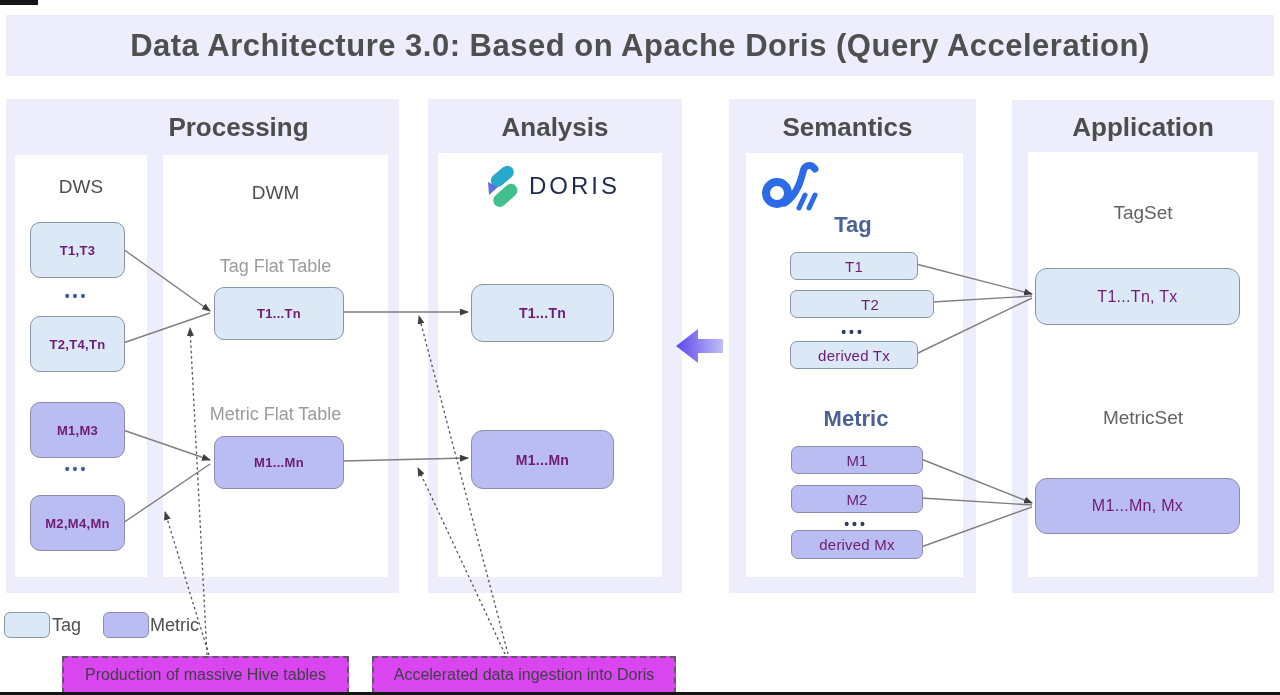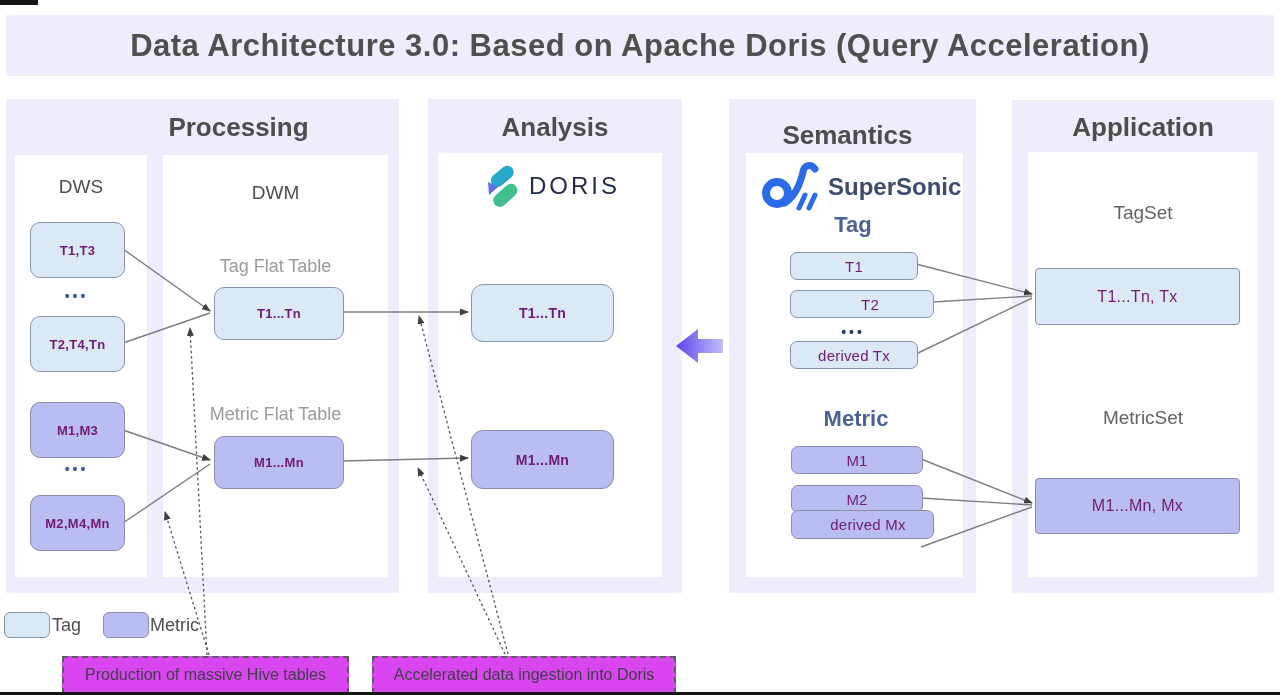--- a/index.html
+++ b/index.html
@@ -10,21 +10,21 @@
   .hdr{position:absolute;text-align:center;font-size:26px;font-weight:bold;color:#4d4d4d;z-index:2;}
   .titlebar{position:absolute;left:6px;top:15px;width:1268px;height:61px;background:#ededfb;
             display:flex;align-items:center;justify-content:center;font-size:31px;font-weight:bold;
             color:#4f4f4f;letter-spacing:.5px;z-index:2;}
   .node{position:absolute;display:flex;align-items:center;justify-content:center;border-radius:10px;
         font-weight:bold;font-size:13px;color:#701a75;z-index:2;letter-spacing:.3px;}
   .tagfill{background:#dbe8f6;border:1.5px solid #8795a8;}
   .metfill{background:#babdf2;border:1.5px solid #8c8cab;}
   .slab{font-size:15px;font-weight:normal;border-radius:7px;letter-spacing:.2px;}
   .bignode{border-radius:12px;font-size:14px;}
-  .appnode{border-radius:4px;font-size:16px;font-weight:normal;}
+  .appnode{border-radius:12px;font-size:16px;font-weight:normal;}
   .dots{position:absolute;color:#3e5f96;font-size:14px;font-weight:bold;letter-spacing:3px;
         text-align:center;z-index:2;}
   .sdots{color:#2e3f5c;}
   .glabel{position:absolute;text-align:center;color:#9a9aa0;font-size:18px;z-index:2;}
   .dlabel{position:absolute;text-align:center;color:#4f4f4f;font-size:19px;z-index:2;}
   .slabel{position:absolute;text-align:center;color:#4a6295;font-size:22px;font-weight:bold;z-index:2;}
   .setlabel{position:absolute;text-align:center;color:#62626a;font-size:19px;z-index:2;}
   .annot{position:absolute;border:2px dashed #5a5a60;display:flex;align-items:center;justify-content:center;
          font-size:16px;color:#3f3f46;background:#d946ef;z-index:2;}
   .legend-swatch{position:absolute;width:44px;height:24px;border-radius:6px;z-index:2;}
@@ -52,21 +52,21 @@
   <div class="panel" style="left:1012px;top:100px;width:262px;height:493px;"></div>
 
   <div class="inner" style="left:15px;top:155px;width:132px;height:422px;"></div>
   <div class="inner" style="left:163px;top:155px;width:225px;height:422px;"></div>
   <div class="inner" style="left:438px;top:153px;width:224px;height:424px;"></div>
   <div class="inner" style="left:746px;top:153px;width:217px;height:424px;"></div>
   <div class="inner" style="left:1028px;top:152px;width:230px;height:425px;"></div>
 
   <div class="hdr" style="left:6px;top:112px;width:393px;padding-left:36px;">Processing</div>
   <div class="hdr" style="left:428px;top:112px;width:254px;">Analysis</div>
-  <div class="hdr" style="left:729px;top:120px;width:237px;">Semantics</div>
+  <div class="hdr" style="left:729px;top:112px;width:237px;">Semantics</div>
   <div class="hdr" style="left:1012px;top:112px;width:262px;">Application</div>
 
   <svg class="overlay" width="1280" height="695" viewBox="0 0 1280 695">
     <defs>
       <marker id="ah" markerWidth="9" markerHeight="7" refX="8" refY="3.5" orient="auto" markerUnits="userSpaceOnUse">
         <path d="M0,0 L9,3.5 L0,7 Z" fill="#3f3f3f"></path>
       </marker>
       <linearGradient id="pg" x1="676" y1="0" x2="723" y2="0" gradientUnits="userSpaceOnUse">
         <stop offset="0" stop-color="#5b45e8"></stop>
         <stop offset="1" stop-color="#c2bff9"></stop>
@@ -121,33 +121,32 @@
   <div class="node metfill bignode" style="left:471px;top:430px;width:141px;height:57px;">M1...Mn</div>
 
   <svg class="logo" style="left:760px;top:160px;" width="66" height="52" viewBox="0 0 66 52">
     <g stroke="#2c6be8" fill="none" stroke-linecap="round">
       <circle cx="17" cy="33" r="11" stroke-width="8"></circle>
       <path d="M 25 43 C 35 36 40 25 43 12 C 44 5 51 3 55 9" stroke-width="7"></path>
       <line x1="39" y1="48" x2="45" y2="35" stroke-width="5"></line>
       <line x1="49" y1="48" x2="55" y2="35" stroke-width="5"></line>
     </g>
   </svg>
-  <div class="ss-text">SuperSonic</div>
 
   <div class="slabel" style="left:790px;top:212px;width:126px;">Tag</div>
   <div class="node tagfill slab" style="left:790px;top:252px;width:126px;height:26px;">T1</div>
   <div class="node tagfill slab" style="left:790px;top:290px;width:126px;height:26px;padding-left:16px;">T2</div>
   <div class="dots sdots" style="left:790px;top:324px;width:126px;">•••</div>
   <div class="node tagfill slab" style="left:790px;top:341px;width:126px;height:26px;">derived Tx</div>
 
   <div class="slabel" style="left:791px;top:406px;width:130px;">Metric</div>
   <div class="node metfill slab" style="left:791px;top:446px;width:130px;height:26px;">M1</div>
   <div class="node metfill slab" style="left:791px;top:485px;width:130px;height:26px;">M2</div>
   <div class="dots sdots" style="left:791px;top:516px;width:130px;">•••</div>
-  <div class="node metfill slab" style="left:791px;top:510px;width:130px;height:27px;padding-left:11px;">derived Mx</div>
+  <div class="node metfill slab" style="left:791px;top:530px;width:130px;height:27px;">derived Mx</div>
 
   <div class="setlabel" style="left:1028px;top:202px;width:230px;">TagSet</div>
   <div class="node tagfill appnode" style="left:1035px;top:268px;width:203px;height:55px;">T1...Tn, Tx</div>
   <div class="setlabel" style="left:1028px;top:407px;width:230px;">MetricSet</div>
   <div class="node metfill appnode" style="left:1035px;top:478px;width:203px;height:54px;">M1...Mn, Mx</div>
 
   <div class="legend-swatch tagfill" style="left:4px;top:612px;"></div>
   <div class="legend-label" style="left:52px;top:615px;">Tag</div>
   <div class="legend-swatch metfill" style="left:103px;top:612px;"></div>
   <div class="legend-label" style="left:150px;top:615px;">Metric</div>

